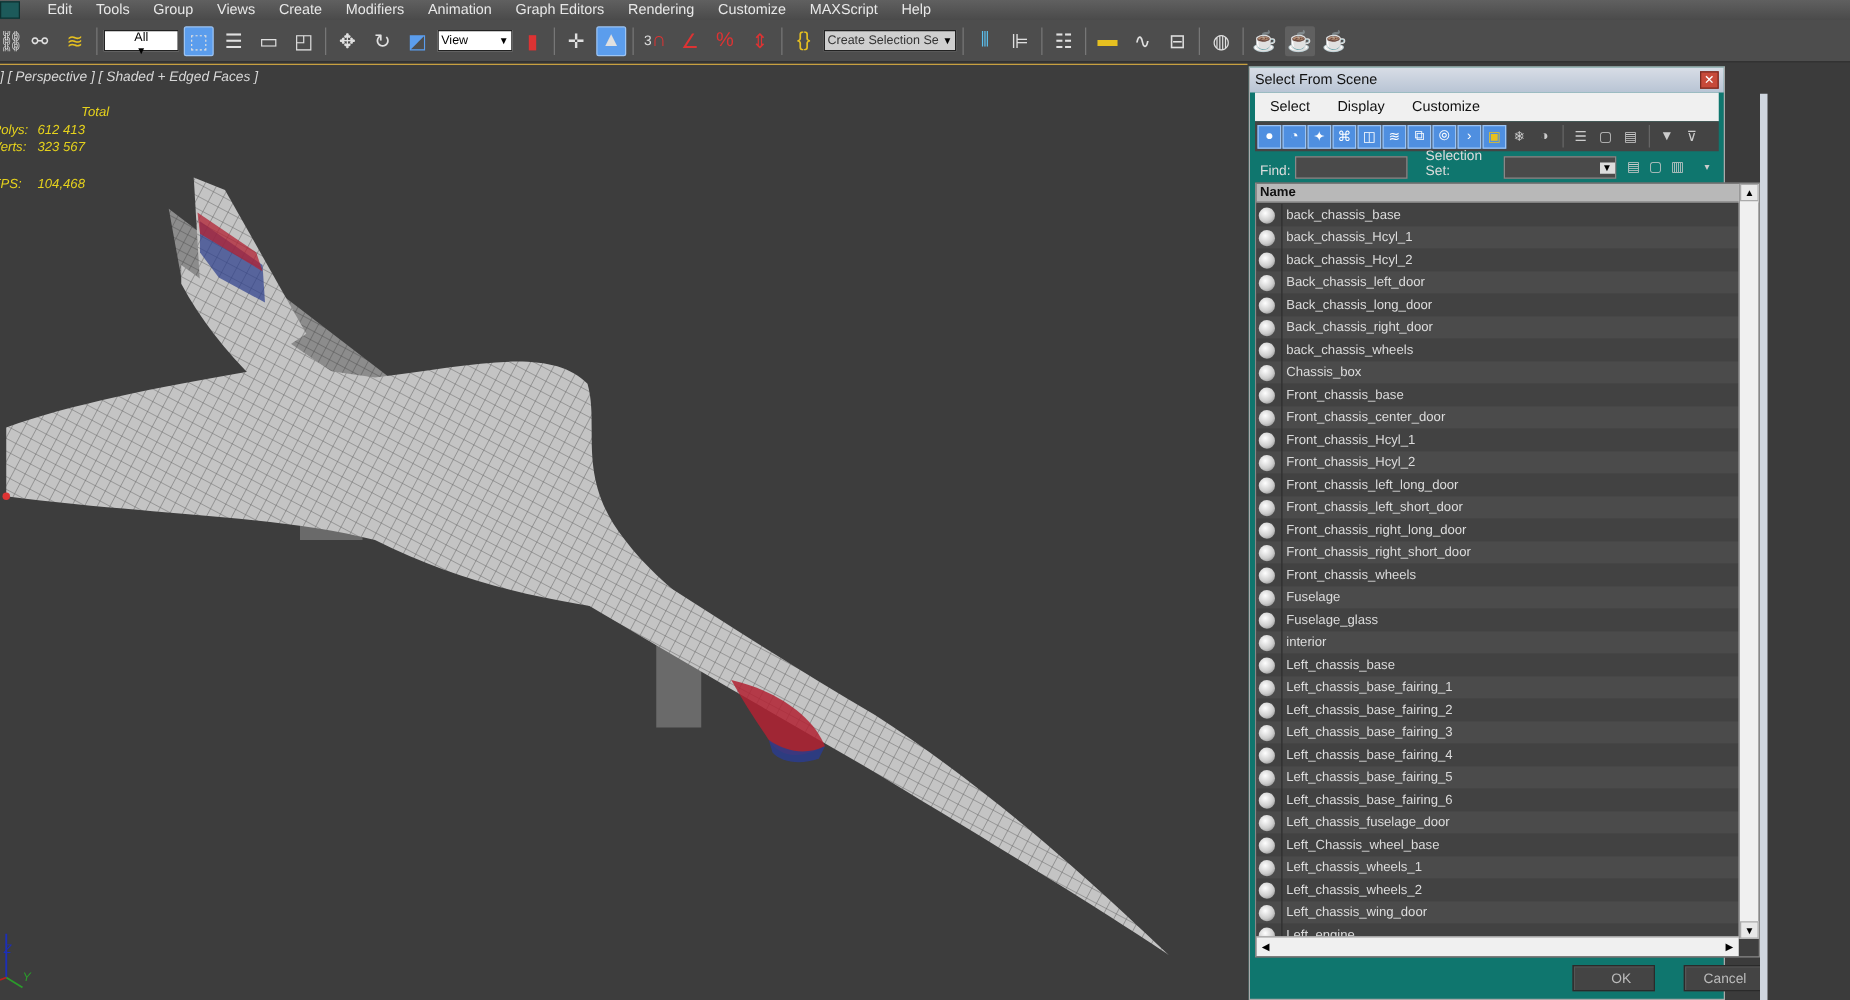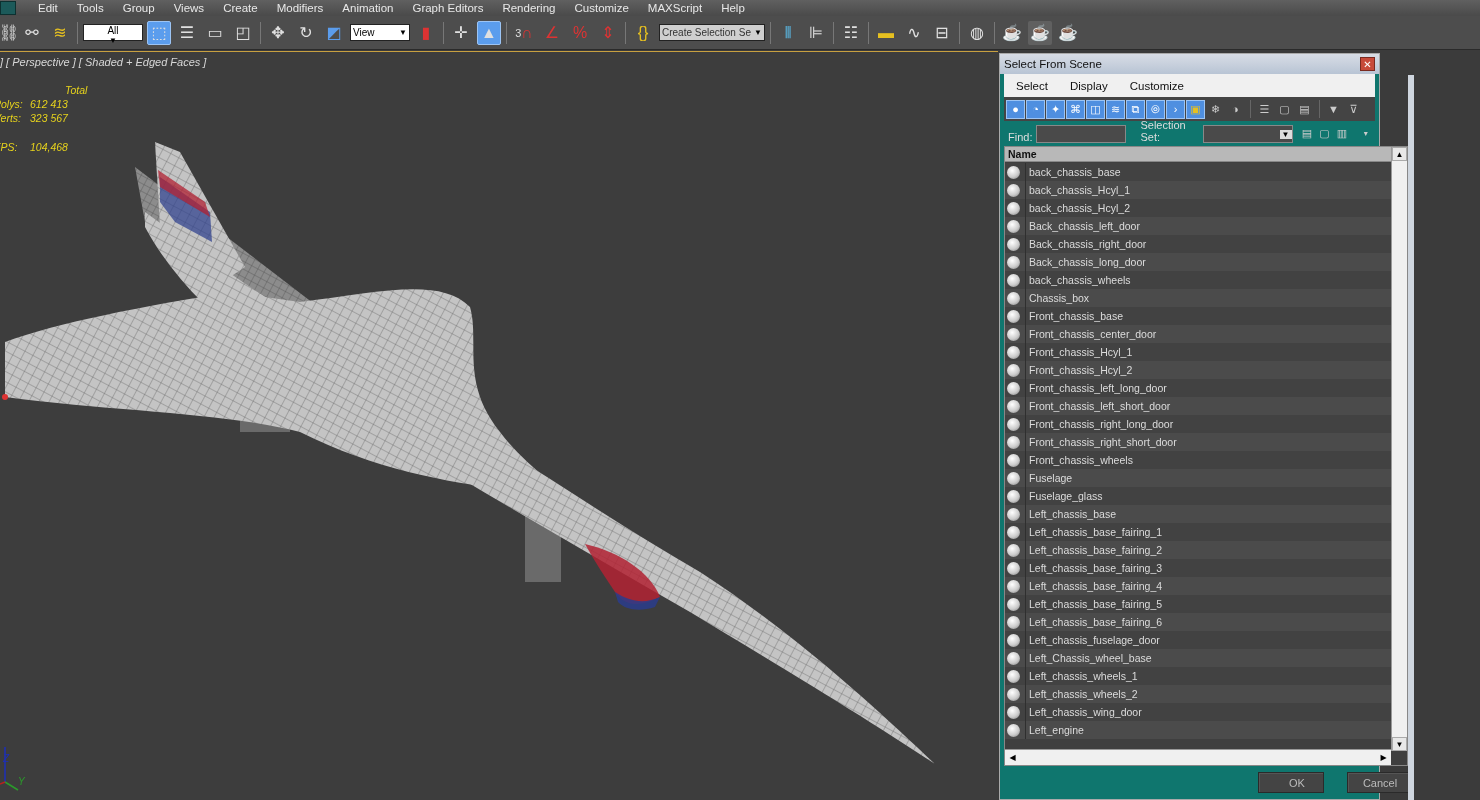--- a/index.html
+++ b/index.html
@@ -231,28 +231,28 @@
         <div class="row">
           <span class="obj-icon"></span>
           <span class="name">back_chassis_Hcyl_2</span>
         </div>
         <div class="row">
           <span class="obj-icon"></span>
           <span class="name">Back_chassis_left_door</span>
         </div>
         <div class="row">
           <span class="obj-icon"></span>
+          <span class="name">Back_chassis_long_door</span>
+        </div>
+        <div class="row">
+          <span class="obj-icon"></span>
           <span class="name">Back_chassis_right_door</span>
         </div>
         <div class="row">
           <span class="obj-icon"></span>
-          <span class="name">Back_chassis_long_door</span>
-        </div>
-        <div class="row">
-          <span class="obj-icon"></span>
           <span class="name">back_chassis_wheels</span>
         </div>
         <div class="row">
           <span class="obj-icon"></span>
           <span class="name">Chassis_box</span>
         </div>
         <div class="row">
           <span class="obj-icon"></span>
           <span class="name">Front_chassis_base</span>
         </div>
@@ -288,20 +288,24 @@
           <span class="obj-icon"></span>
           <span class="name">Front_chassis_wheels</span>
         </div>
         <div class="row">
           <span class="obj-icon"></span>
           <span class="name">Fuselage</span>
         </div>
         <div class="row">
           <span class="obj-icon"></span>
           <span class="name">Fuselage_glass</span>
+        </div>
+        <div class="row">
+          <span class="obj-icon"></span>
+          <span class="name">interior</span>
         </div>
         <div class="row">
           <span class="obj-icon"></span>
           <span class="name">Left_chassis_base</span>
         </div>
         <div class="row">
           <span class="obj-icon"></span>
           <span class="name">Left_chassis_base_fairing_1</span>
         </div>
         <div class="row">

